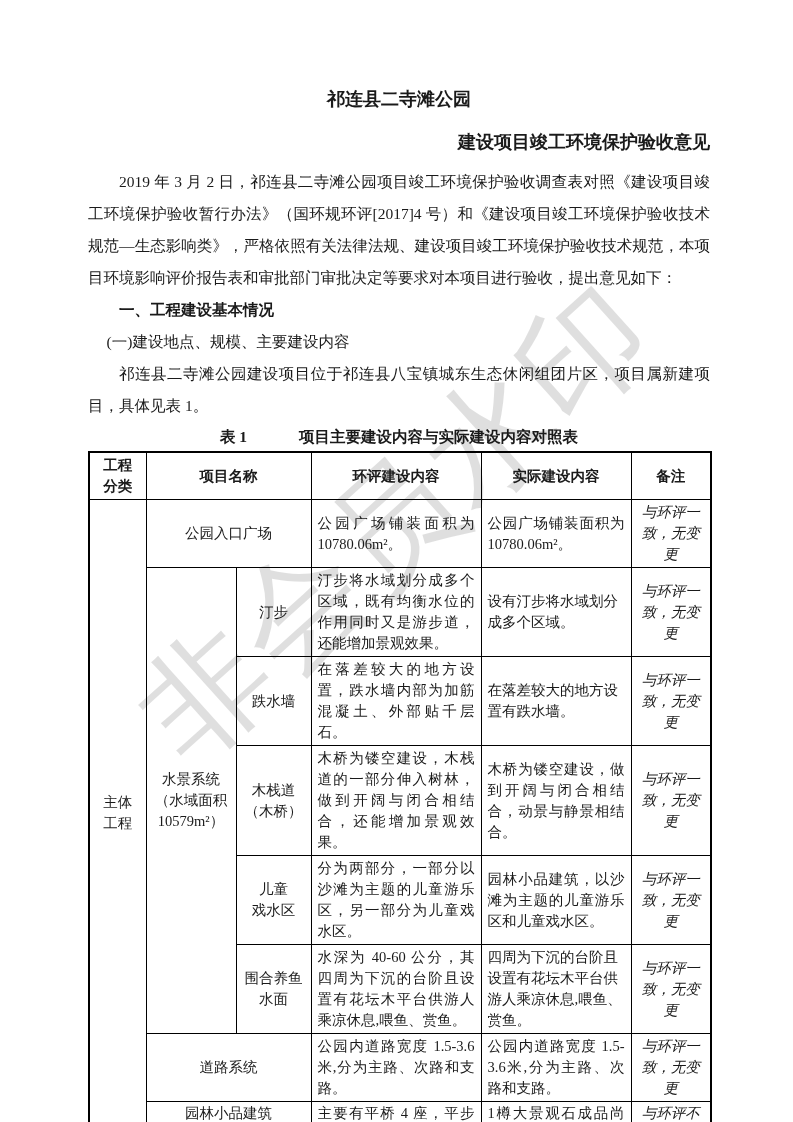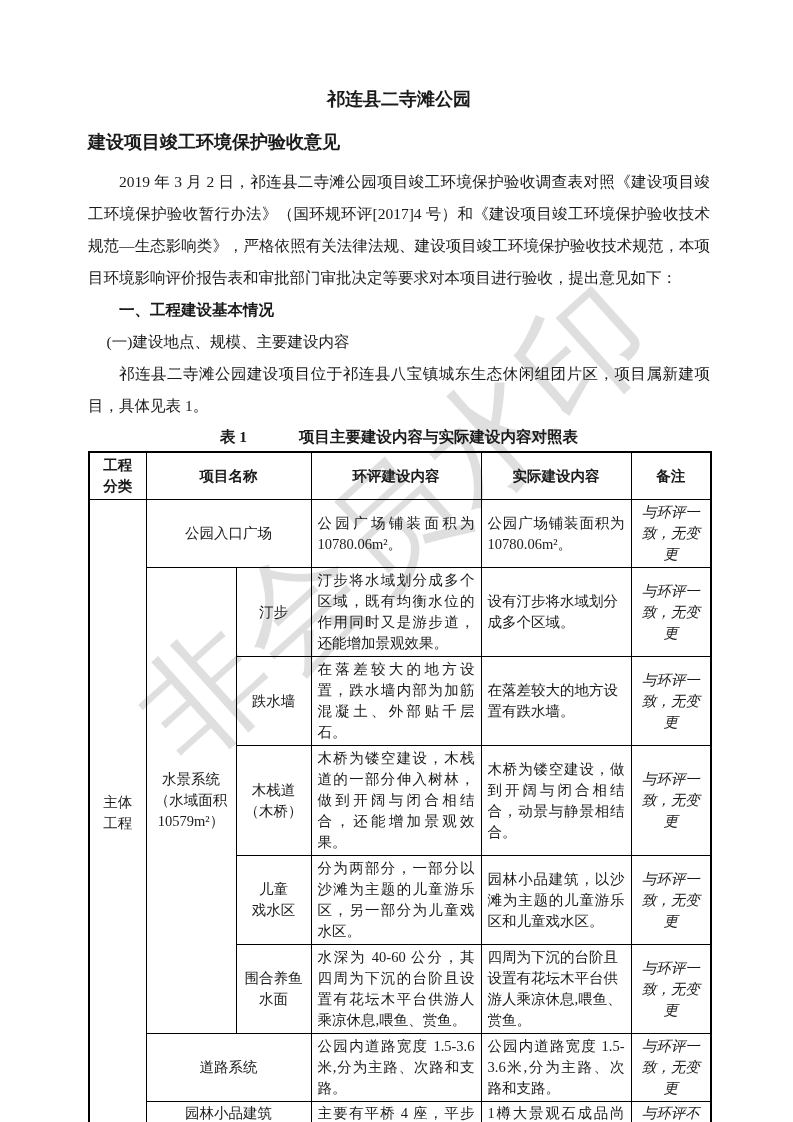--- a/index.html
+++ b/index.html
@@ -14,21 +14,21 @@
   .content{position:relative;z-index:1;padding:86px 83px 0 88px;}
   .watermark{
     position:absolute;z-index:0;left:0;right:0;top:440px;
     text-align:center;font-size:125px;letter-spacing:2px;
     color:#000;opacity:0.12;white-space:nowrap;
     transform:rotate(-42deg);
     pointer-events:none;
     font-family:"Liberation Sans","DejaVu Sans",sans-serif;
   }
   .doc-title{font-size:18px;font-weight:bold;text-align:center;line-height:26px;margin:0 0 17px 0;}
-  .doc-title2{font-size:18px;font-weight:bold;text-align:left;line-height:26px;margin:0 0 11px 0;}
+  .doc-title2{font-size:18px;font-weight:bold;text-align:right;line-height:26px;margin:0 0 11px 0;}
   .para{font-size:15.5px;line-height:32px;text-align:justify;margin:0;text-indent:2em;}
   .h1{font-size:15.5px;line-height:32px;font-weight:bold;margin:0;text-indent:2em;}
   .h2{font-size:15.5px;line-height:32px;margin:0;text-indent:1.2em;}
   .table-caption{font-size:15.5px;font-weight:bold;text-align:center;line-height:24px;margin:3px 0 2px 0;}
   .table-caption .tbl-label{margin-right:52px;}
   table.cmp{
     border-collapse:collapse;table-layout:fixed;width:622px;
     font-size:14.5px;line-height:21px;
   }
   table.cmp{border:2px solid #000;}

